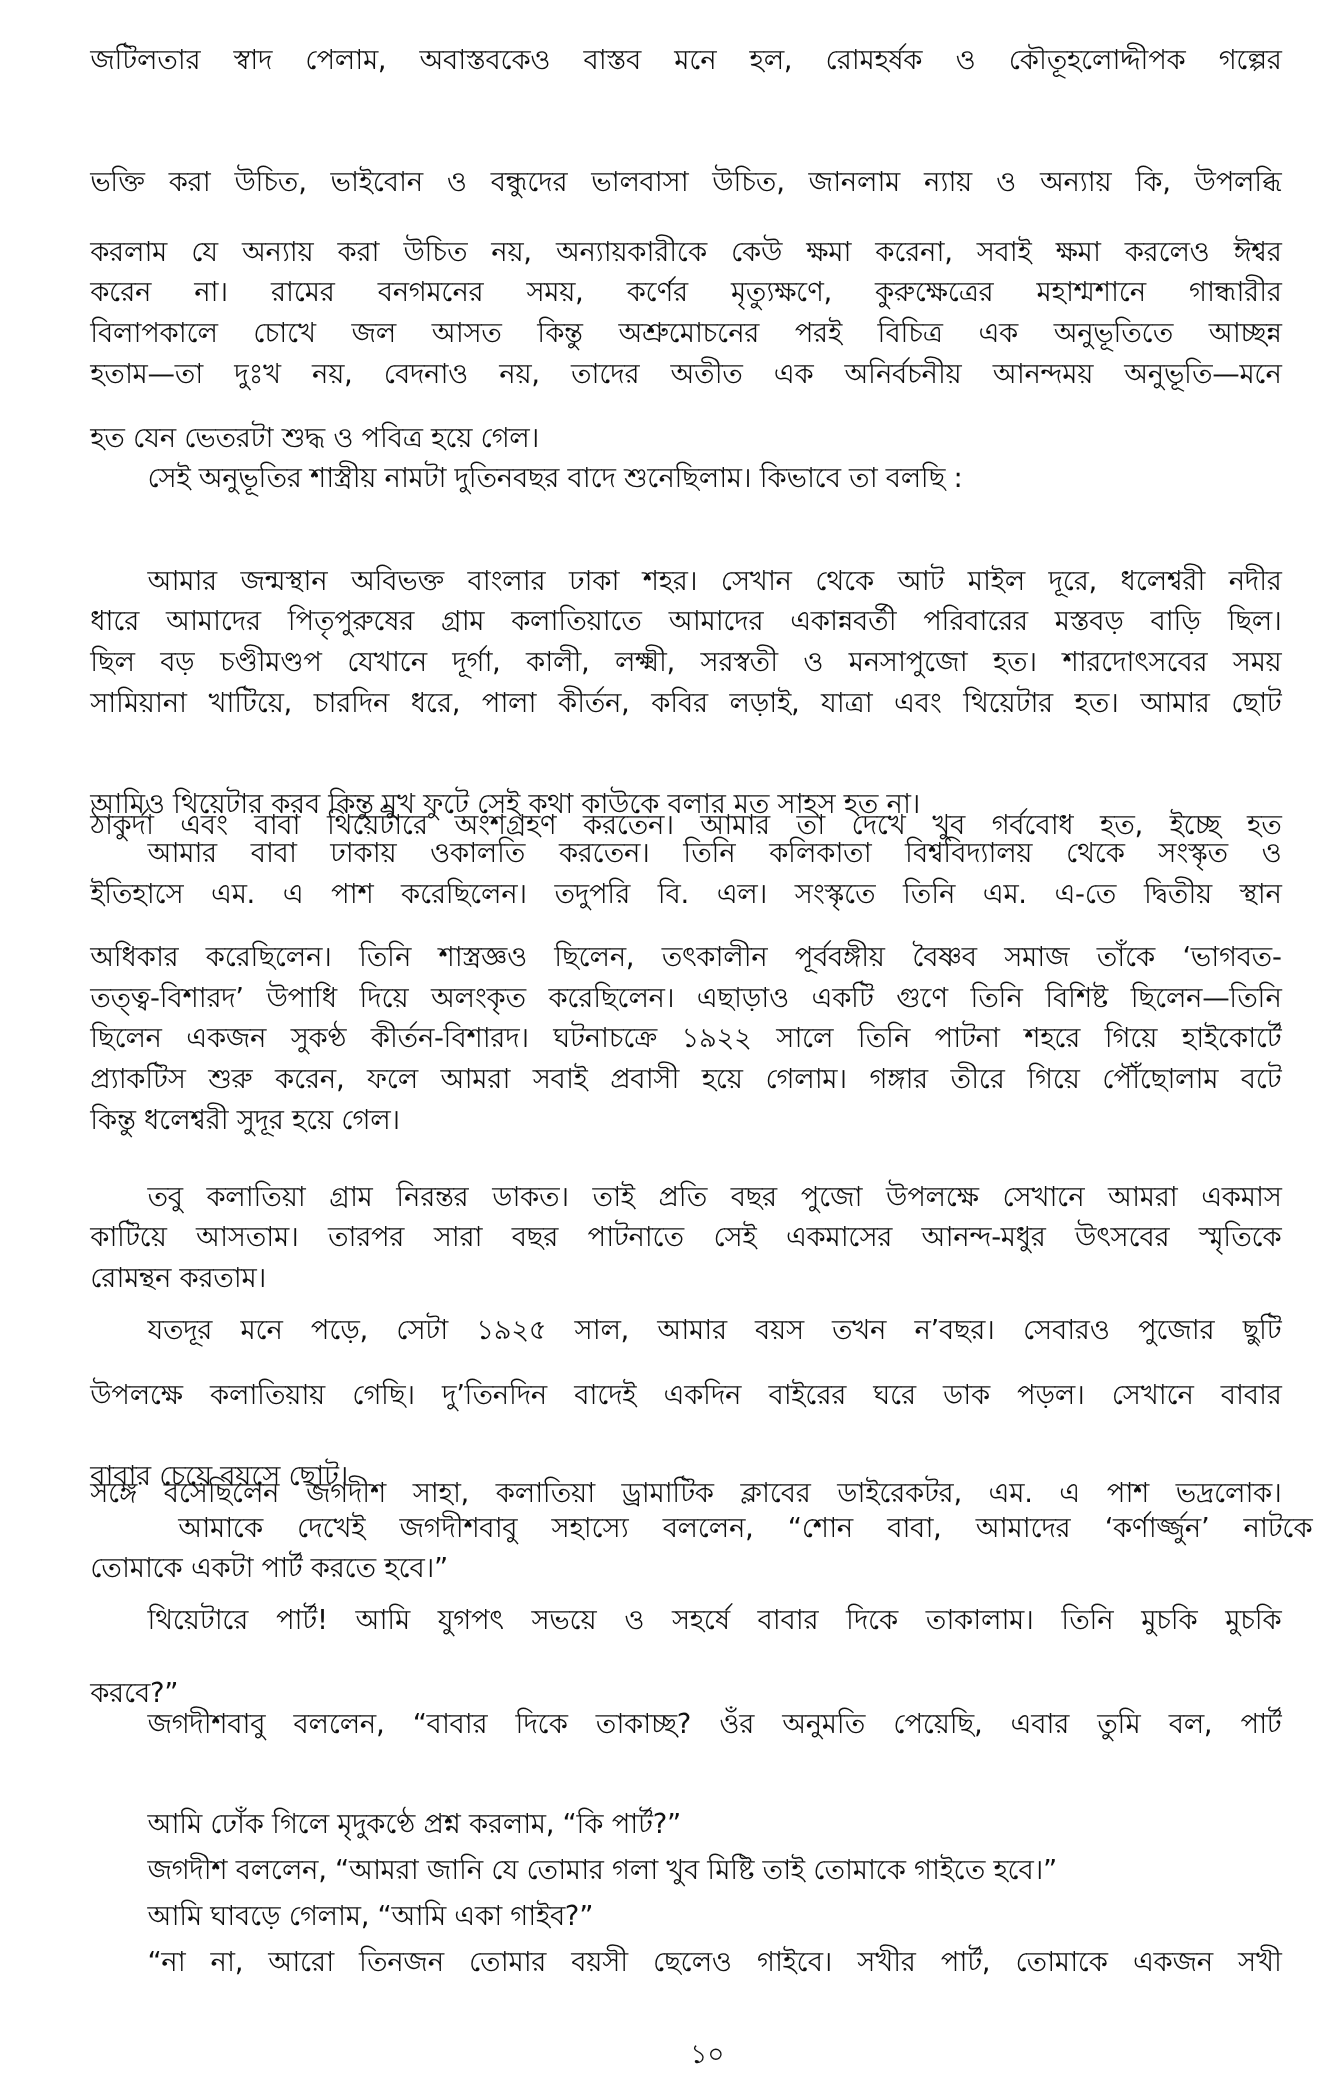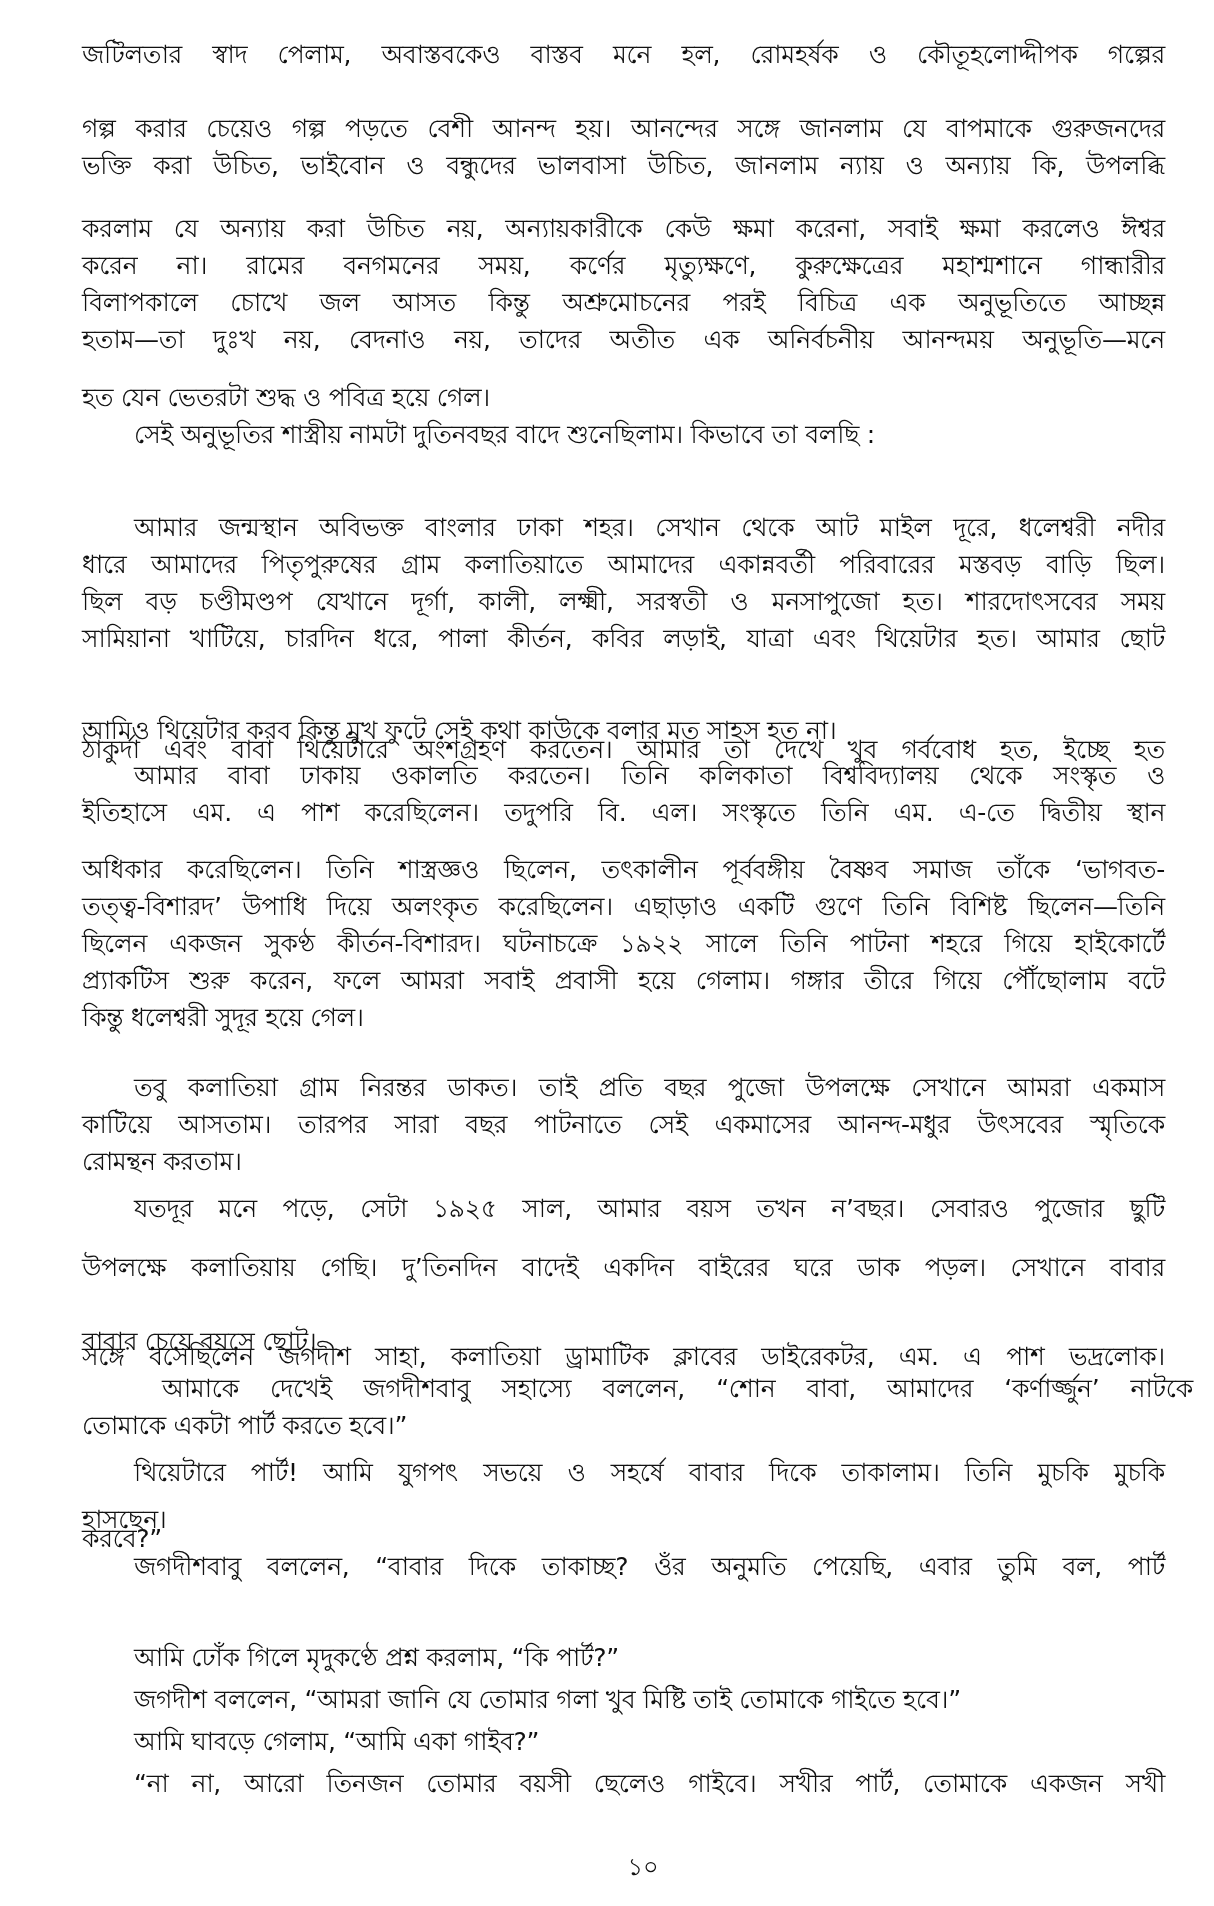--- a/index.html
+++ b/index.html
@@ -49,21 +49,20 @@
       font-size: 24px;
       line-height: 34px;
       padding-left: 36px;
     }
   </style>
 </head>
 <body>
 
 <div class="page" id="page">
     <div class="line justify" style="top: 38px;">জটিলতার স্বাদ পেলাম, অবাস্তবকেও বাস্তব মনে হল, রোমহর্ষক ও কৌতূহলোদ্দীপক গল্পের</div>
-    <div class="line justify" style="top: 112px;">গল্প করার চেয়েও গল্প পড়তে বেশী আনন্দ হয়। আনন্দের সঙ্গে জানলাম যে বাপমাকে গুরুজনদের</div>
     <div class="line justify" style="top: 212px;">করলাম যে অন্যায় করা উচিত নয়, অন্যায়কারীকে কেউ ক্ষমা করেনা, সবাই ক্ষমা করলেও ঈশ্বর</div>
     <div class="line justify" style="top: 149px;">ভক্তি করা উচিত, ভাইবোন ও বন্ধুদের ভালবাসা উচিত, জানলাম ন্যায় ও অন্যায় কি, উপলব্ধি</div>
     <div class="line justify" style="top: 249px;">করেন না। রামের বনগমনের সময়, কর্ণের মৃত্যুক্ষণে, কুরুক্ষেত্রের মহাশ্মশানে গান্ধারীর</div>
     <div class="line justify" style="top: 286px;">বিলাপকালে চোখে জল আসত কিন্তু অশ্রুমোচনের পরই বিচিত্র এক অনুভূতিতে আচ্ছন্ন</div>
     <div class="line justify" style="top: 323px;">হতাম—তা দুঃখ নয়, বেদনাও নয়, তাদের অতীত এক অনির্বচনীয় আনন্দময় অনুভূতি—মনে</div>
     <div class="line" style="top: 381px;">হত যেন ভেতরটা শুদ্ধ ও পবিত্র হয়ে গেল।</div>
     <div class="line indent" style="top: 418px;">সেই অনুভূতির শাস্ত্রীয় নামটা দুতিনবছর বাদে শুনেছিলাম। কিভাবে তা বলছি :</div>
     <div class="line indent justify" style="top: 511px;">আমার জন্মস্থান অবিভক্ত বাংলার ঢাকা শহর। সেখান থেকে আট মাইল দূরে, ধলেশ্বরী নদীর</div>
     <div class="line justify" style="top: 548px;">ধারে আমাদের পিতৃপুরুষের গ্রাম কলাতিয়াতে আমাদের একান্নবর্তী পরিবারের মস্তবড় বাড়ি ছিল।</div>
     <div class="line justify" style="top: 585px;">ছিল বড় চণ্ডীমণ্ডপ যেখানে দূর্গা, কালী, লক্ষ্মী, সরস্বতী ও মনসাপুজো হত। শারদোৎসবের সময়</div>
@@ -80,21 +79,20 @@
     <div class="line indent justify" style="top: 1071px;">তবু কলাতিয়া গ্রাম নিরন্তর ডাকত। তাই প্রতি বছর পুজো উপলক্ষে সেখানে আমরা একমাস</div>
     <div class="line justify" style="top: 1108px;">কাটিয়ে আসতাম। তারপর সারা বছর পাটনাতে সেই একমাসের আনন্দ-মধুর উৎসবের স্মৃতিকে</div>
     <div class="line" style="top: 1145px;">রোমন্থন করতাম।</div>
     <div class="line indent justify" style="top: 1192px;">যতদূর মনে পড়ে, সেটা ১৯২৫ সাল, আমার বয়স তখন ন’বছর। সেবারও পুজোর ছুটি</div>
     <div class="line justify" style="top: 1251px;">উপলক্ষে কলাতিয়ায় গেছি। দু’তিনদিন বাদেই একদিন বাইরের ঘরে ডাক পড়ল। সেখানে বাবার</div>
     <div class="line justify" style="top: 1340px;">সঙ্গে বসেছিলেন জগদীশ সাহা, কলাতিয়া ড্রামাটিক ক্লাবের ডাইরেকটর, এম. এ পাশ ভদ্রলোক।</div>
     <div class="line" style="top: 1325px;">বাবার চেয়ে বয়সে ছোট।</div>
     <div class="line indent justify" style="top: 1372px; margin-left: 28px;">আমাকে দেখেই জগদীশবাবু সহাস্যে বললেন, “শোন বাবা, আমাদের ‘কর্ণার্জ্জুন’ নাটকে</div>
     <div class="line" style="top: 1409px;">তোমাকে একটা পার্ট করতে হবে।”</div>
     <div class="line indent justify" style="top: 1456px;">থিয়েটারে পার্ট! আমি যুগপৎ সভয়ে ও সহর্ষে বাবার দিকে তাকালাম। তিনি মুচকি মুচকি</div>
-    <div class="line" style="top: 1503px;">হাসছেন।</div>
     <div class="line indent justify" style="top: 1550px;">জগদীশবাবু বললেন, “বাবার দিকে তাকাচ্ছ? ওঁর অনুমতি পেয়েছি, এবার তুমি বল, পার্ট</div>
     <div class="line" style="top: 1522px;">করবে?”</div>
     <div class="line indent" style="top: 1641px;">আমি ঢোঁক গিলে মৃদুকণ্ঠে প্রশ্ন করলাম, “কি পার্ট?”</div>
     <div class="line indent" style="top: 1683px;">জগদীশ বললেন, “আমরা জানি যে তোমার গলা খুব মিষ্টি তাই তোমাকে গাইতে হবে।”</div>
     <div class="line indent" style="top: 1725px;">আমি ঘাবড়ে গেলাম, “আমি একা গাইব?”</div>
     <div class="line indent justify" style="top: 1767px;">“না না, আরো তিনজন তোমার বয়সী ছেলেও গাইবে। সখীর পার্ট, তোমাকে একজন সখী</div>
   </div>
 
 <div class="page-number">১০</div>
 

